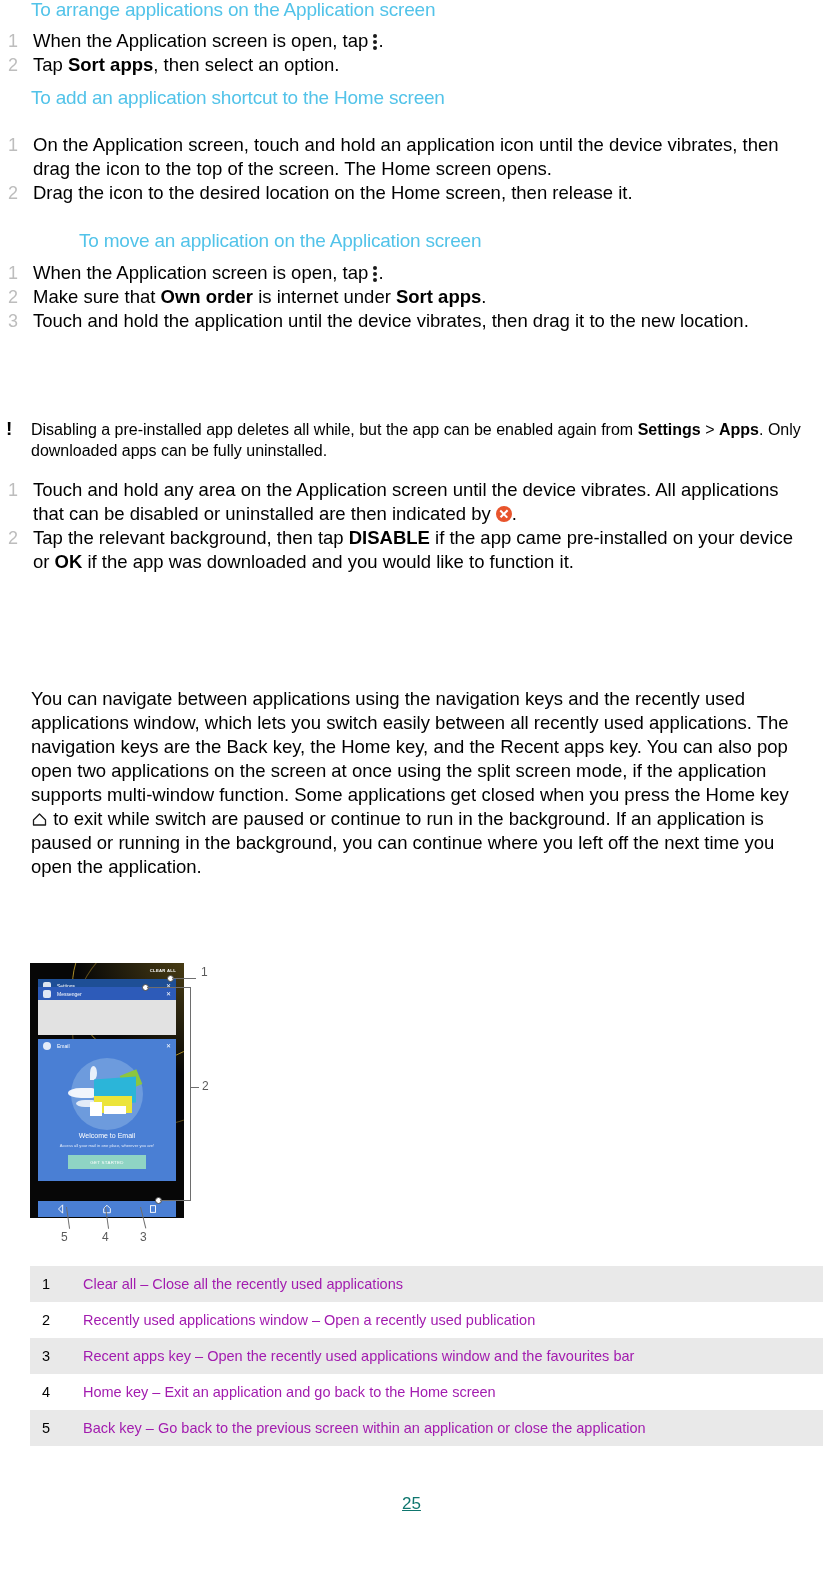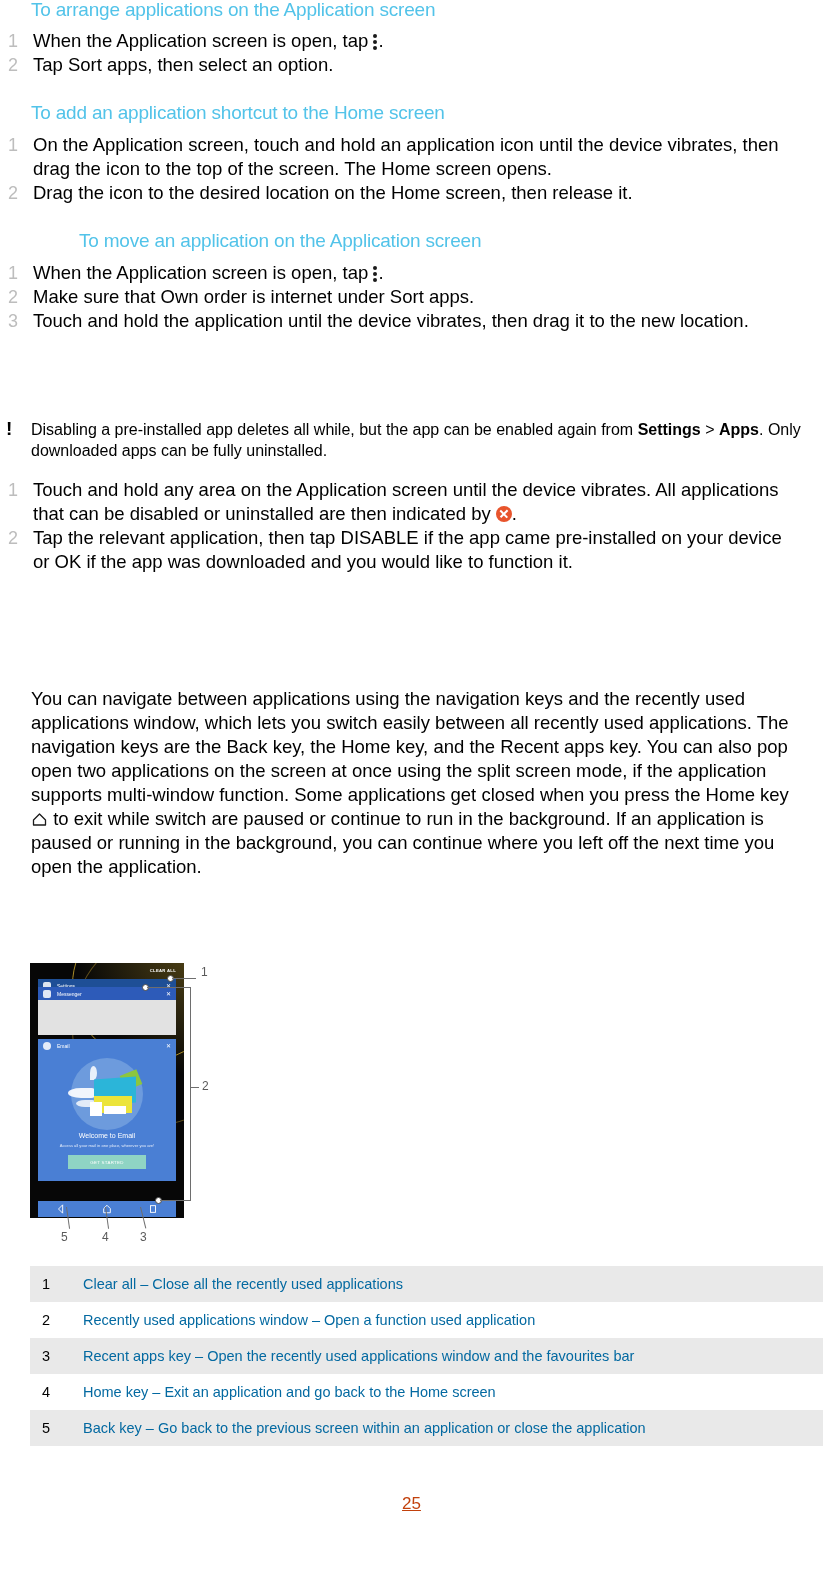--- a/index.html
+++ b/index.html
@@ -51,21 +51,21 @@
     flex: 0 0 25px;
     color: #bdbdbd;
     font-size: 18px;
     line-height: 24px;
     text-align: left;
   }
   .proc-text {
     flex: 1 1 auto;
     color: #000;
   }
-  .proc-text b { font-weight: normal; }
+  .proc-text b { font-weight: bold; }
 
   
   .note {
     display: flex;
     align-items: flex-start;
     font-size: 16px;
     line-height: 21px;
   }
   .note-icon {
     width: 25px;
@@ -344,30 +344,30 @@
     line-height: 18px;
     padding: 9px 0 9px 0;
     vertical-align: middle;
     border: none;
   }
   .legend td.num {
     width: 37px;
     padding-left: 12px;
     color: #000;
   }
-  .legend td.desc { padding-left: 4px; color: #0369a1; }
+  .legend td.desc { padding-left: 4px; color: #a21caf; }
 
   
   .page-number {
     position: absolute;
     left: 0;
     right: 0;
     top: 1494px;
     text-align: center;
-    color: #c2410c;
+    color: #0f766e;
     font-size: 17px;
     text-decoration: underline;
   }
   .footer-note {
     position: absolute;
     left: 0;
     right: 0;
     top: 1548px;
     text-align: center;
     color: #9d9d9d;
@@ -385,21 +385,21 @@
     <div class="proc-item">
       <span class="proc-num">1</span>
       <span class="proc-text"><span>When the Application screen is open, tap </span><span class="dots-icon"><i></i><i></i><i></i></span><span>.</span></span>
     </div>
     <div class="proc-item">
       <span class="proc-num">2</span>
       <span class="proc-text"><span>Tap </span><b>Sort apps</b><span>, then select an option.</span></span>
     </div>
   </div>
 
-  <h2 class="sub-heading" style="position:absolute;left:31px;top:101px;width:760px;">To add an application shortcut to the Home screen</h2>
+  <h2 class="sub-heading" style="position:absolute;left:31px;top:86px;width:760px;">To add an application shortcut to the Home screen</h2>
 
   <div style="position:absolute;left:8px;top:133px;width:790px;">
     <div class="proc-item">
       <span class="proc-num">1</span>
       <span class="proc-text">On the Application screen, touch and hold an application icon until the device vibrates, then drag the icon to the top of the screen. The Home screen opens.</span>
     </div>
     <div class="proc-item">
       <span class="proc-num">2</span>
       <span class="proc-text">Drag the icon to the desired location on the Home screen, then release it.</span>
     </div>
@@ -428,21 +428,21 @@
     <span class="note-text"><span>Disabling a pre-installed app deletes all while, but the app can be enabled again from </span><b>Settings</b><span> &gt; </span><b>Apps</b><span>. Only downloaded apps can be fully uninstalled.</span></span>
   </div>
 
   <div style="position:absolute;left:8px;top:478px;width:790px;">
     <div class="proc-item">
       <span class="proc-num">1</span>
       <span class="proc-text"><span>Touch and hold any area on the Application screen until the device vibrates. All applications that can be disabled or uninstalled are then indicated by </span><span class="xcircle-icon"></span><span>.</span></span>
     </div>
     <div class="proc-item">
       <span class="proc-num">2</span>
-      <span class="proc-text"><span>Tap the relevant application, then tap </span><b>DISABLE</b><span> if the app came pre-installed on your device or </span><b>OK</b><span> if the app was downloaded and you would like to function it.</span></span>
+      <span class="proc-text"><span>Tap the relevant background, then tap </span><b>DISABLE</b><span> if the app came pre-installed on your device or </span><b>OK</b><span> if the app was downloaded and you would like to function it.</span></span>
     </div>
   </div>
 
 
   <p class="body-par" style="position:absolute;left:31px;top:687px;width:765px;"><span>You can navigate between applications using the navigation keys and the recently used applications window, which lets you switch easily between all recently used applications. The navigation keys are the Back key, the Home key, and the Recent apps key. You can also pop open two applications on the screen at once using the split screen mode, if the application supports multi-window function. Some applications get closed when you press the Home key </span><svg class="inline-icon home-glyph" width="17" height="15" viewBox="0 0 17 15">
         <path d="M8.5 2 L14.5 8 L14.5 13 L2.5 13 L2.5 8 Z" fill="none" stroke="#1a1a1a" stroke-width="1.3" stroke-linejoin="round"></path>
       </svg><span> to exit while switch are paused or continue to run in the background. If an application is paused or running in the background, you can continue where you left off the next time you open the application.</span></p>
 
   <div class="phone">
     <div class="phone-bg">
@@ -526,21 +526,21 @@
   <div class="callout-num" style="left:61px;top:1230px;">5</div>
 
   <table class="legend">
     <tbody>
       <tr class="odd">
         <td class="num">1</td>
         <td class="desc">Clear all – Close all the recently used applications</td>
       </tr>
       <tr class="even">
         <td class="num">2</td>
-        <td class="desc">Recently used applications window – Open a function used application</td>
+        <td class="desc">Recently used applications window – Open a recently used publication</td>
       </tr>
       <tr class="odd">
         <td class="num">3</td>
         <td class="desc">Recent apps key – Open the recently used applications window and the favourites bar</td>
       </tr>
       <tr class="even">
         <td class="num">4</td>
         <td class="desc">Home key – Exit an application and go back to the Home screen</td>
       </tr>
       <tr class="odd">

